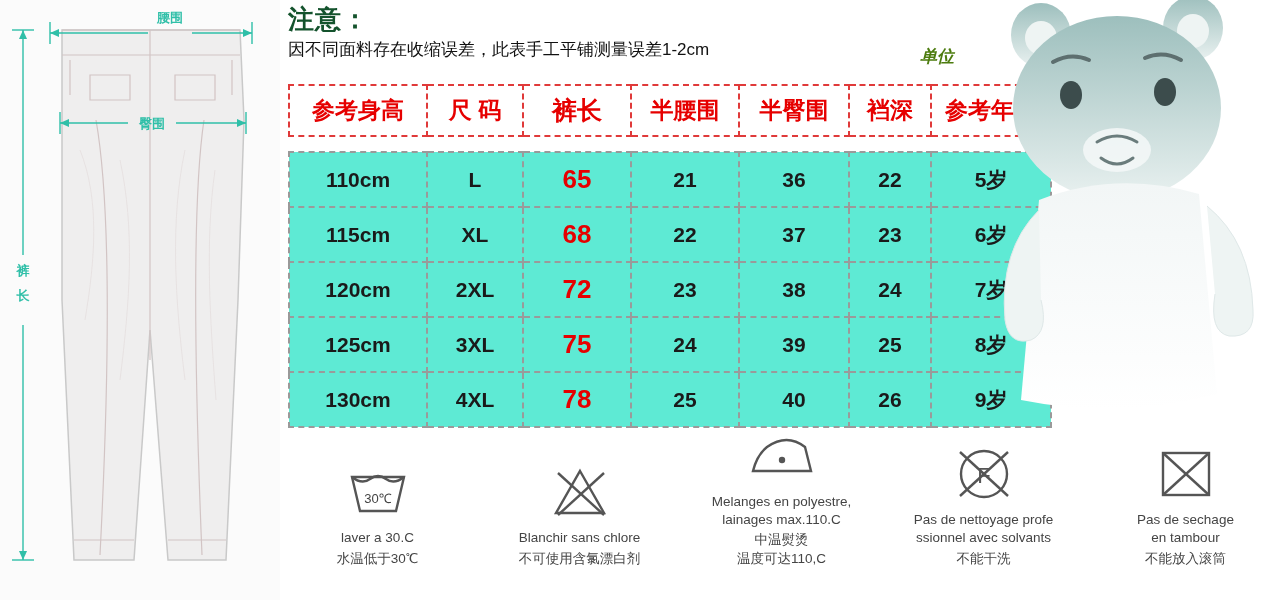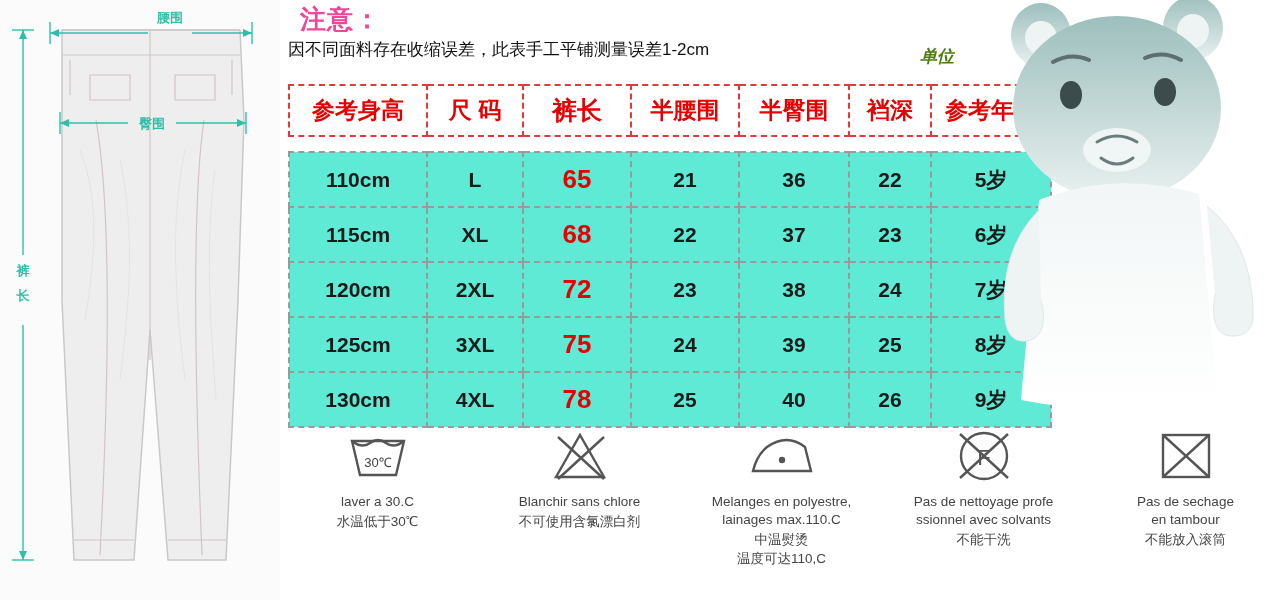--- a/index.html
+++ b/index.html
@@ -32,25 +32,25 @@
   .pants-svg { display: block; }
 
   
   .notice {
     position: absolute;
     left: 288px;
     top: 4px;
     width: 700px;
   }
   .notice-title {
-    color: #ec4899;
+    color: #14532d;
     font-size: 26px;
     font-weight: bold;
     letter-spacing: 1px;
-    margin: 0 0 4px 12px;
+    margin: 0 0 4px 0;
     line-height: 1.2;
   }
   .notice-text {
     color: #111111;
     font-size: 17px;
     font-weight: normal;
     line-height: 1.3;
     margin: 0;
     white-space: nowrap;
   }
@@ -113,21 +113,21 @@
   }
 
   
   .care-row {
     position: absolute;
     left: 280px;
     top: 425px;
     width: 1003px;
     display: flex;
     justify-content: space-between;
-    align-items: flex-start;
+    align-items: flex-end;
   }
   .care-item {
     width: 195px;
     text-align: center;
     color: #444444;
     font-size: 13.5px;
     line-height: 1.35;
   }
   .care-icon {
     height: 62px;

